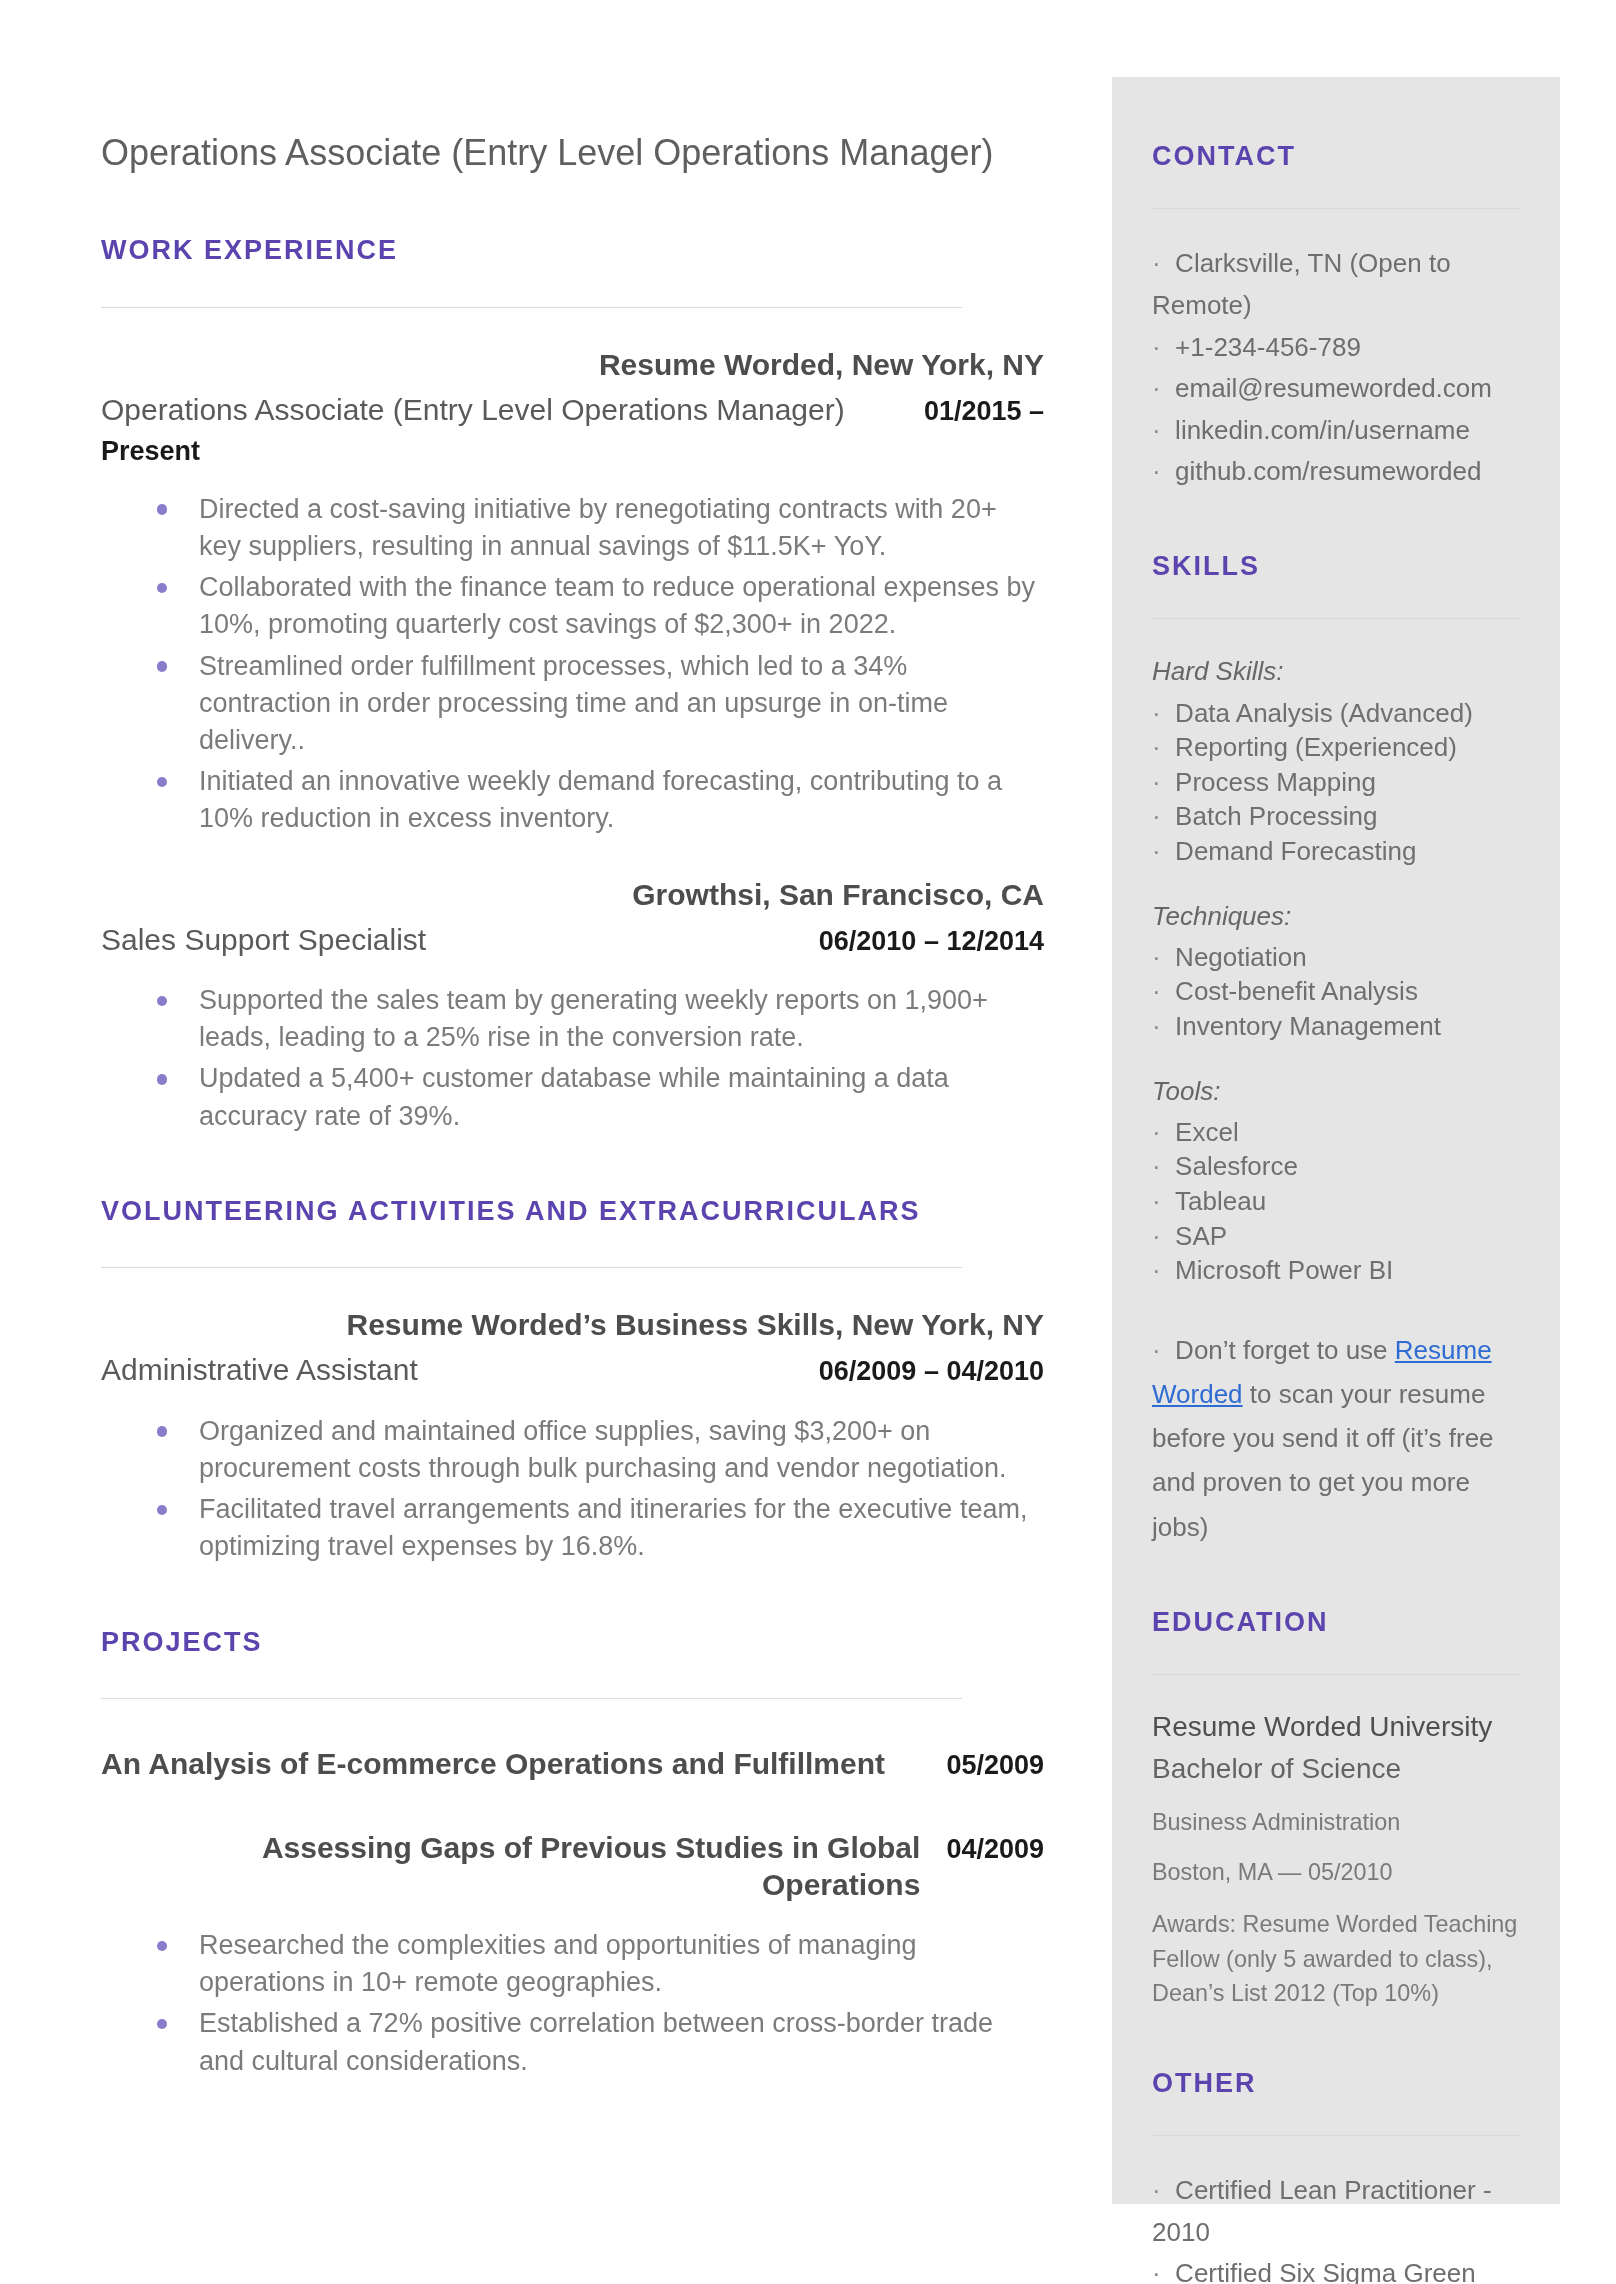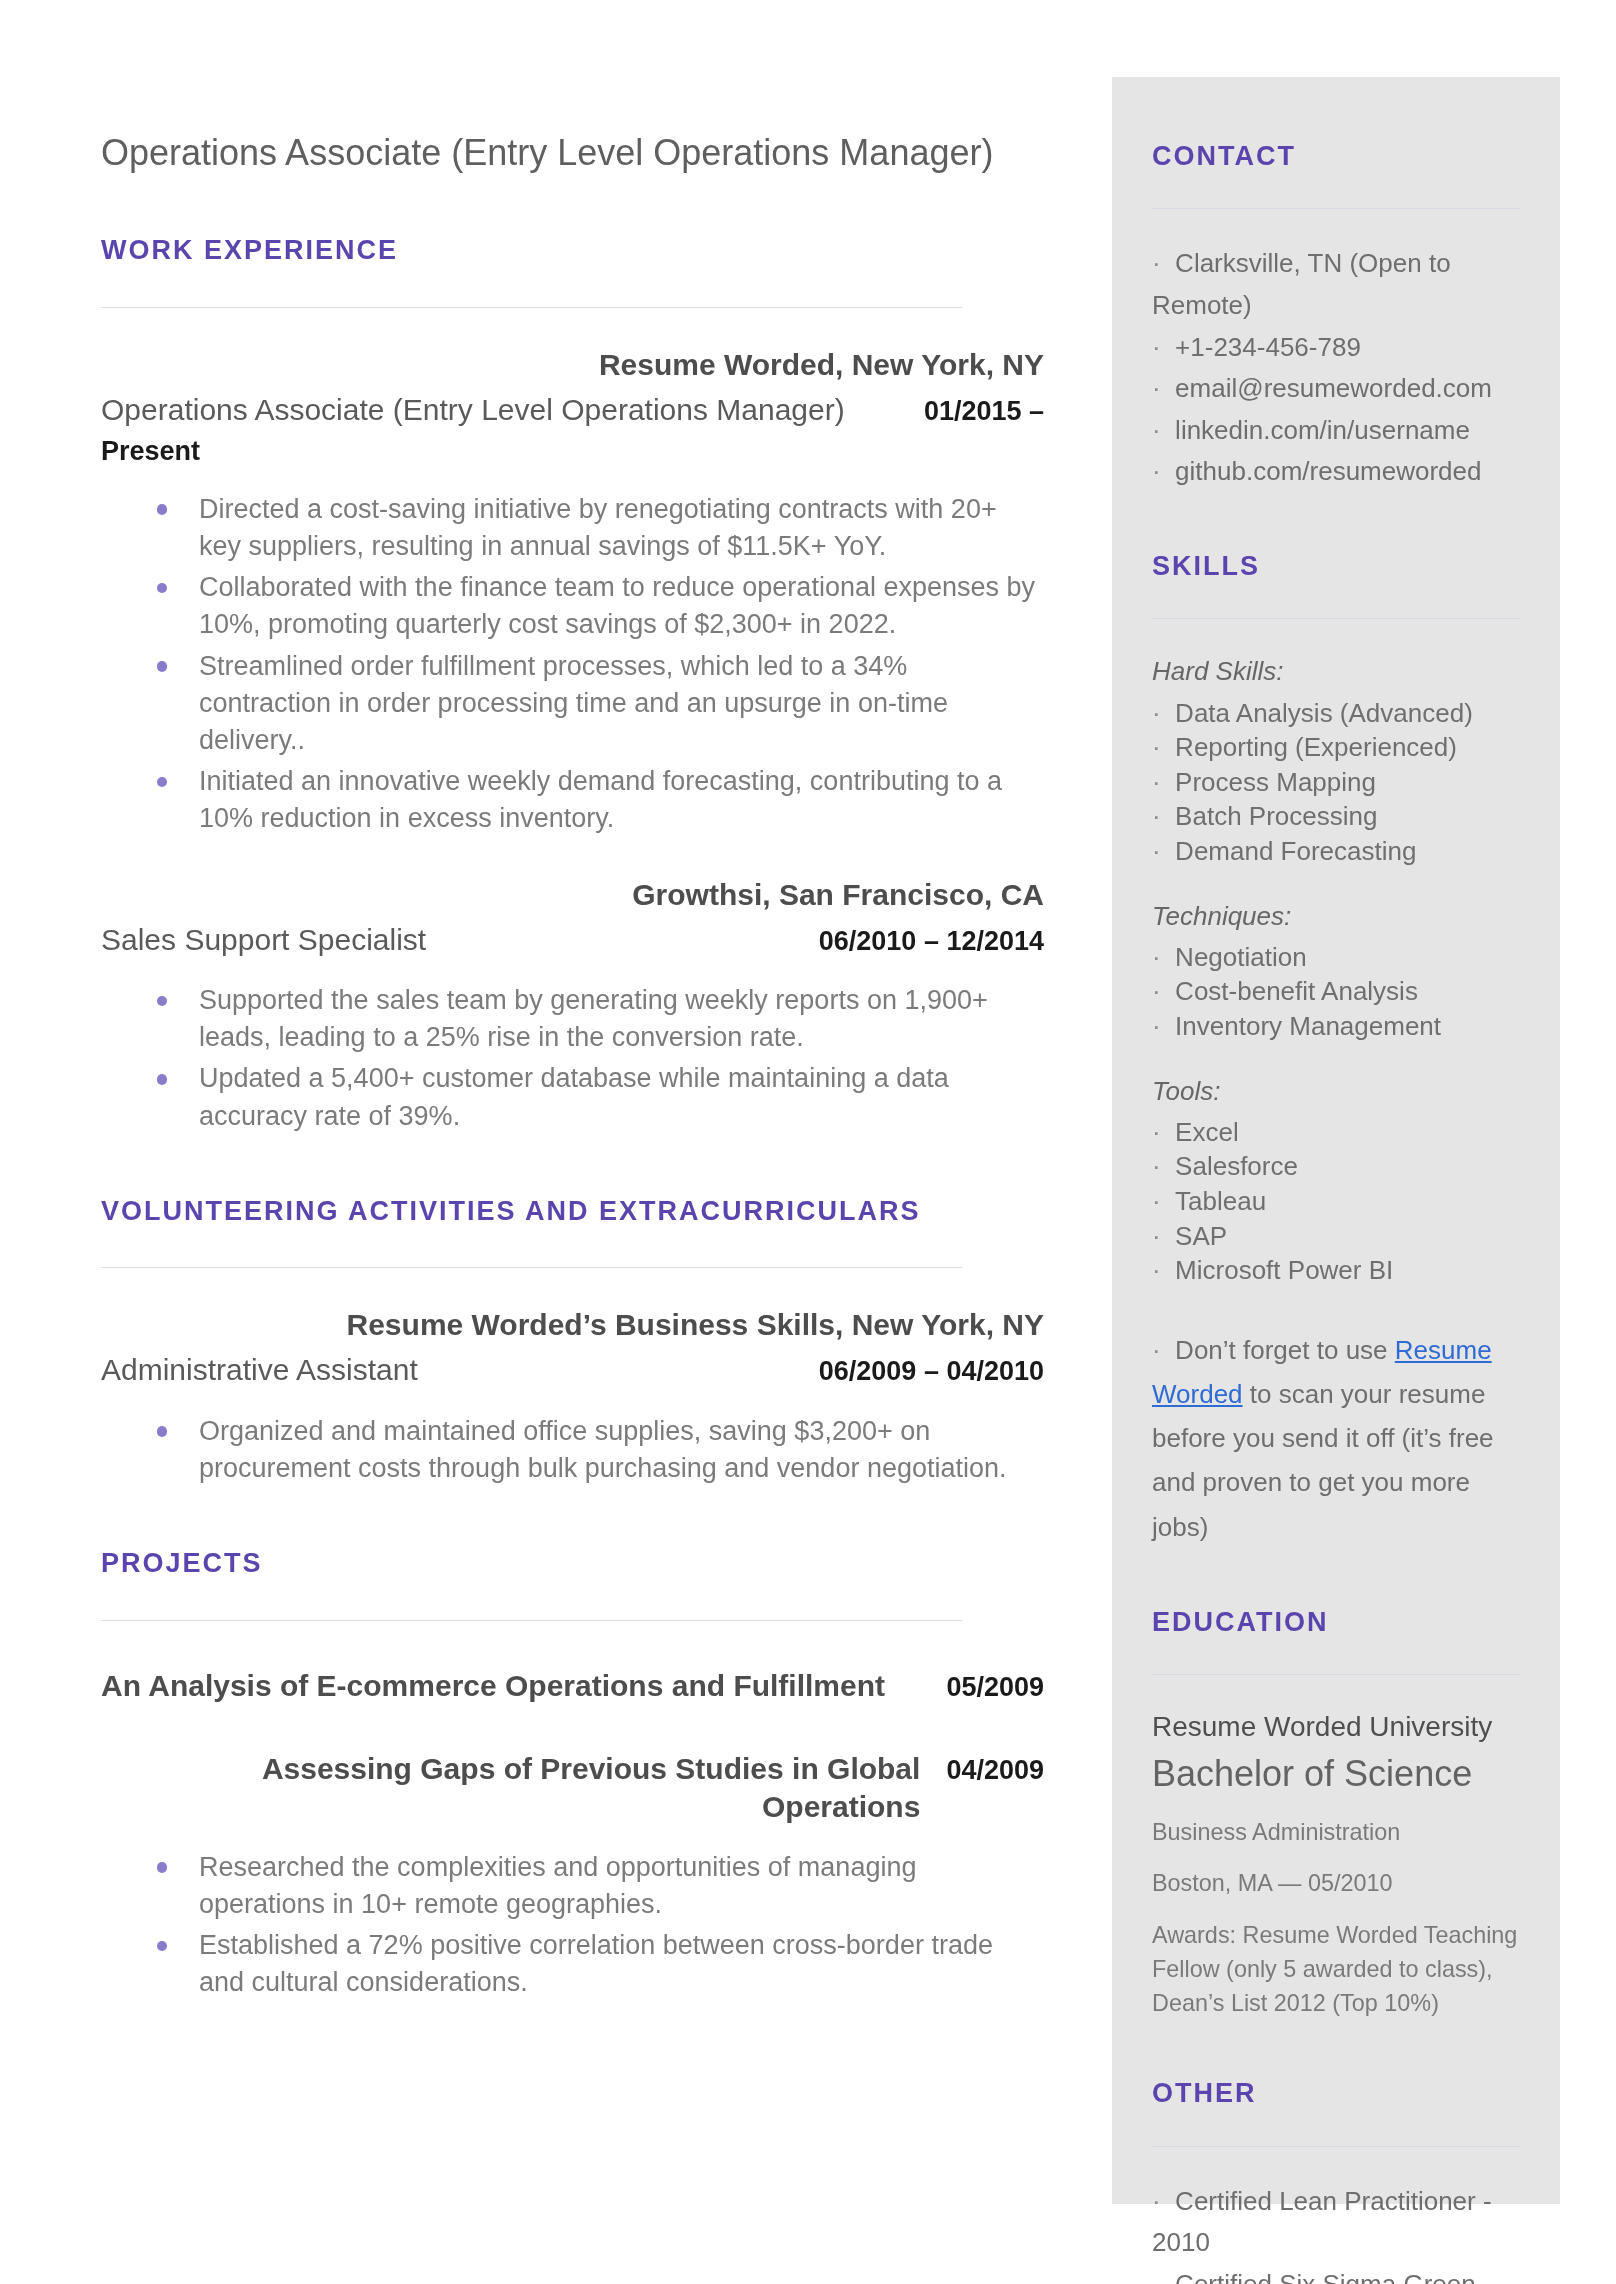--- a/index.html
+++ b/index.html
@@ -95,21 +95,21 @@
   }
   .side-note{
     margin-top:40px;font-size:26px;color:#6e6e6e;line-height:1.7;
   }
   .side-note .bullet-pre::before{content:"\00b7\00a0\00a0";color:#8a8a8a;}
   .side-note a{
     color:#2e6bd3;text-decoration:underline;cursor:pointer;
   }
   .section-gap{margin-top:57px;}
   .edu-school{margin-top:34px;font-size:28px;color:#4f4f4f;line-height:1.3;}
-  .edu-degree{margin-top:5.2px;font-size:36px;color:#636363;line-height:1.3;}
+  .edu-degree{margin-top:5.2px;font-size:28px;color:#636363;line-height:1.3;}
   .edu-small{margin-top:20px;font-size:23.4px;color:#7a7a7a;line-height:1.3;}
   .edu-awards{margin-top:19.5px;font-size:23.4px;color:#7a7a7a;line-height:1.46;}
 </style>
 </head>
 <body>
 
 <div class="main">
 
   <div class="headline">Operations Associate (Entry Level Operations Manager)</div>
 
@@ -147,20 +147,21 @@
   <hr class="rule">
 
   <div class="job">
     <div class="company">Resume Worded’s Business Skills, New York, NY</div>
     <div class="role-row">
       <span class="role">Administrative Assistant</span>
       <span class="job-date">06/2009 – 04/2010</span>
     </div>
     <ul class="bullets">
       <li>Organized and maintained office supplies, saving $3,200+ on procurement costs through bulk purchasing and vendor negotiation.</li>
+      <li>Facilitated travel arrangements and itineraries for the executive team, optimizing travel expenses by 16.8%.</li>
     </ul>
   </div>
 
   <div class="section-heading">PROJECTS</div>
   <hr class="rule">
 
   <div class="project">
     <div class="role-row" style="margin-top:0;">
       <span class="company">An Analysis of E-commerce Operations and Fulfillment</span>
       <span class="job-date">05/2009</span>

